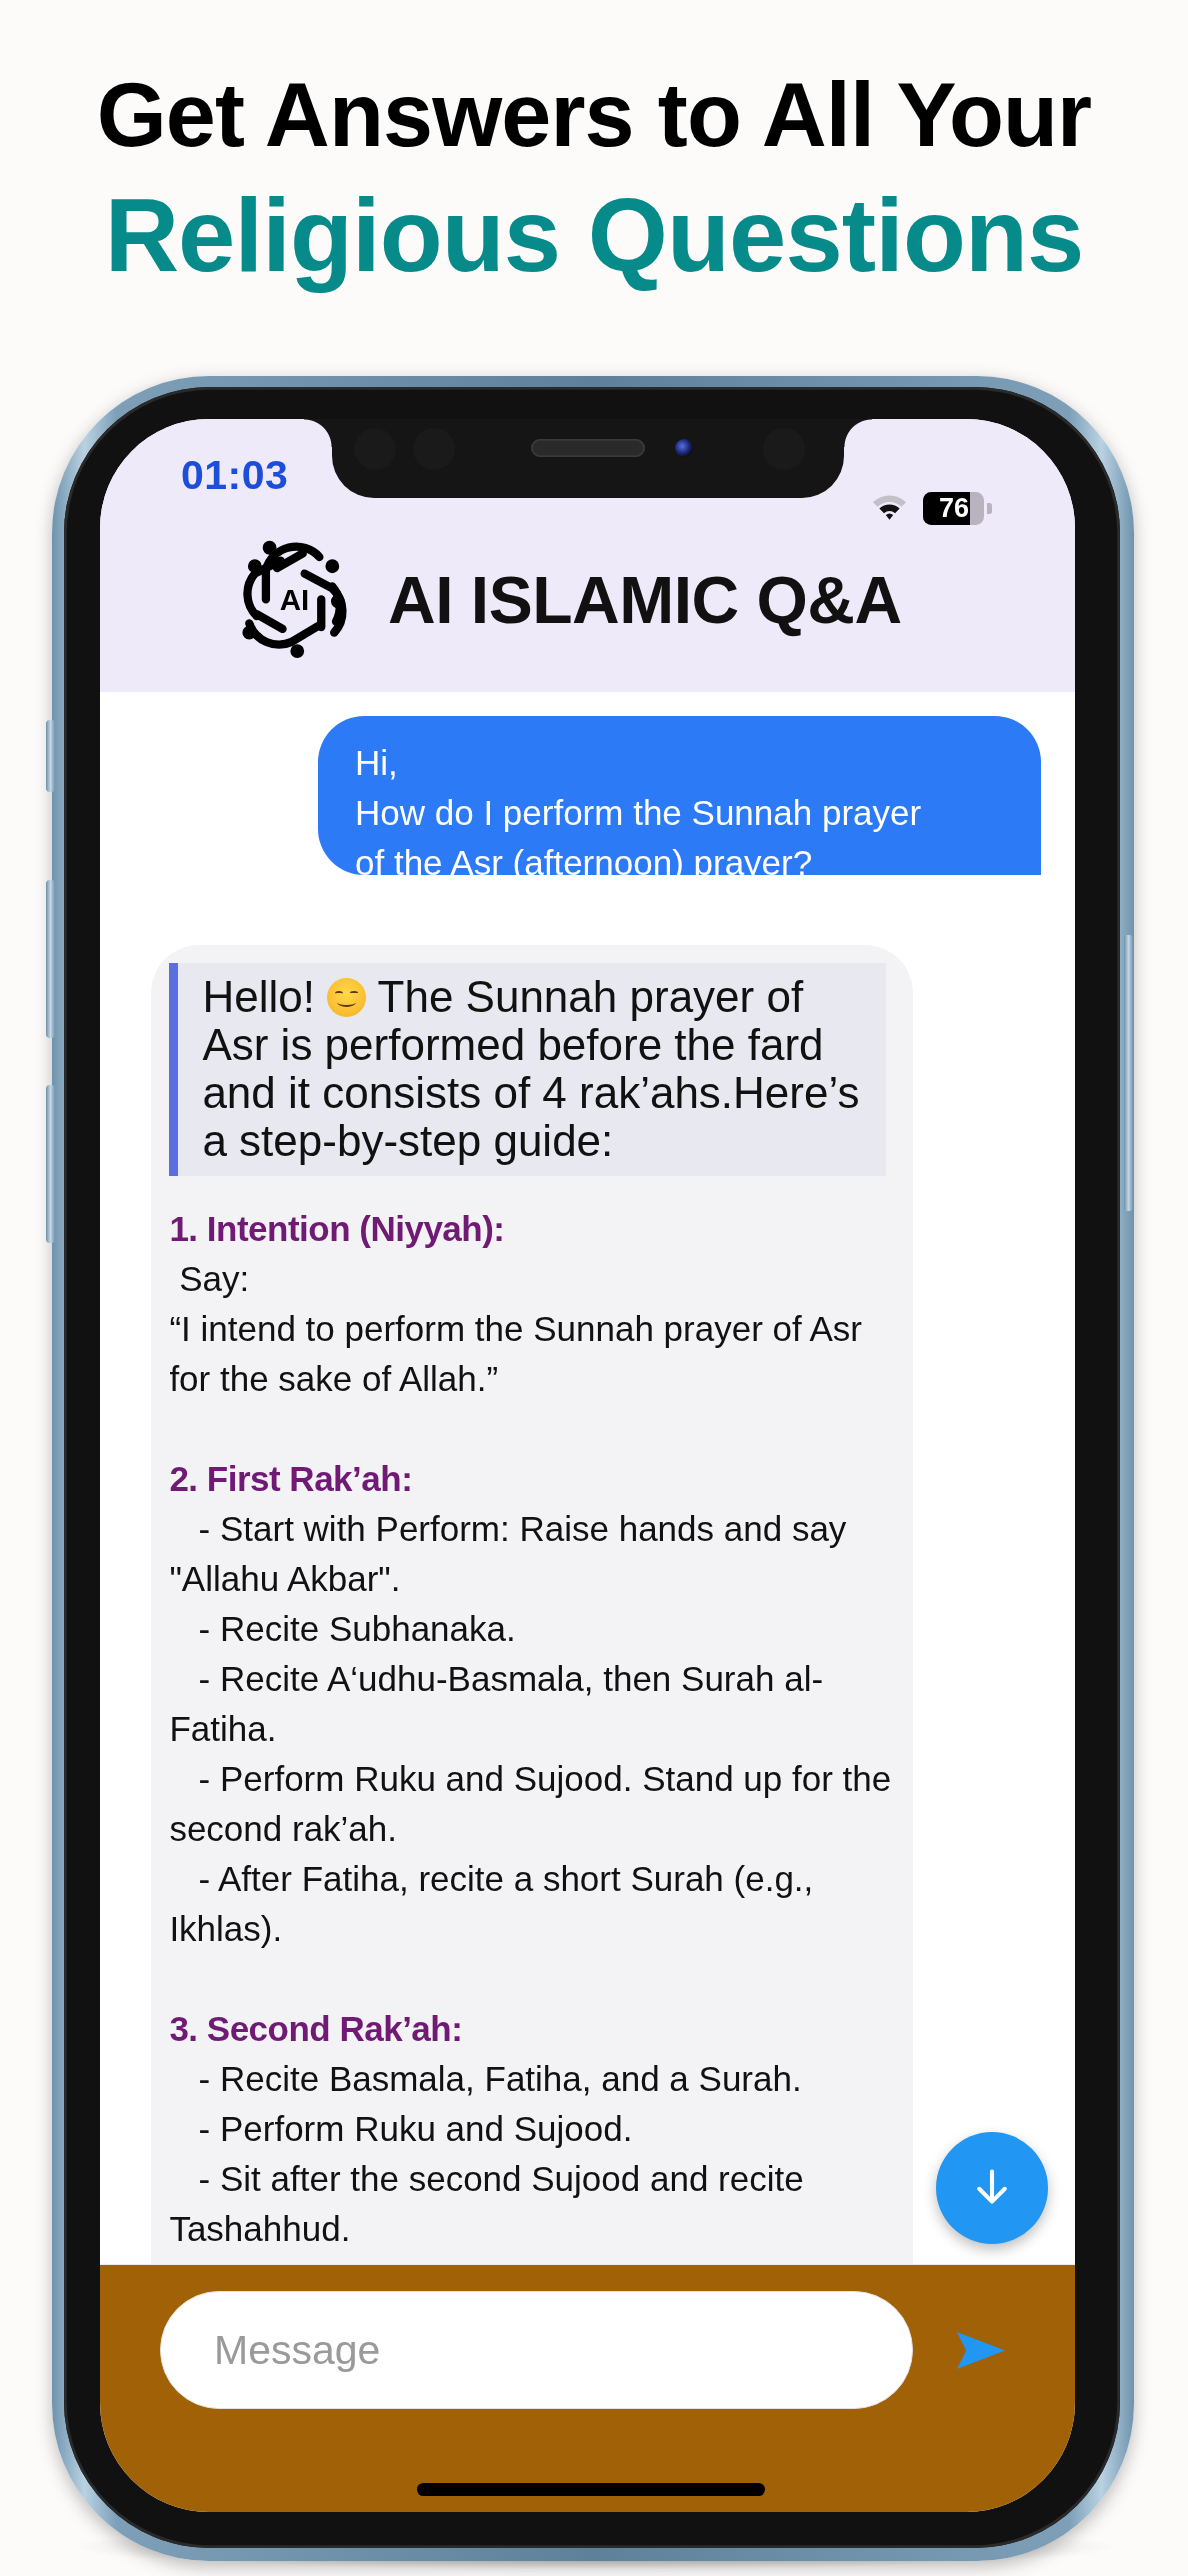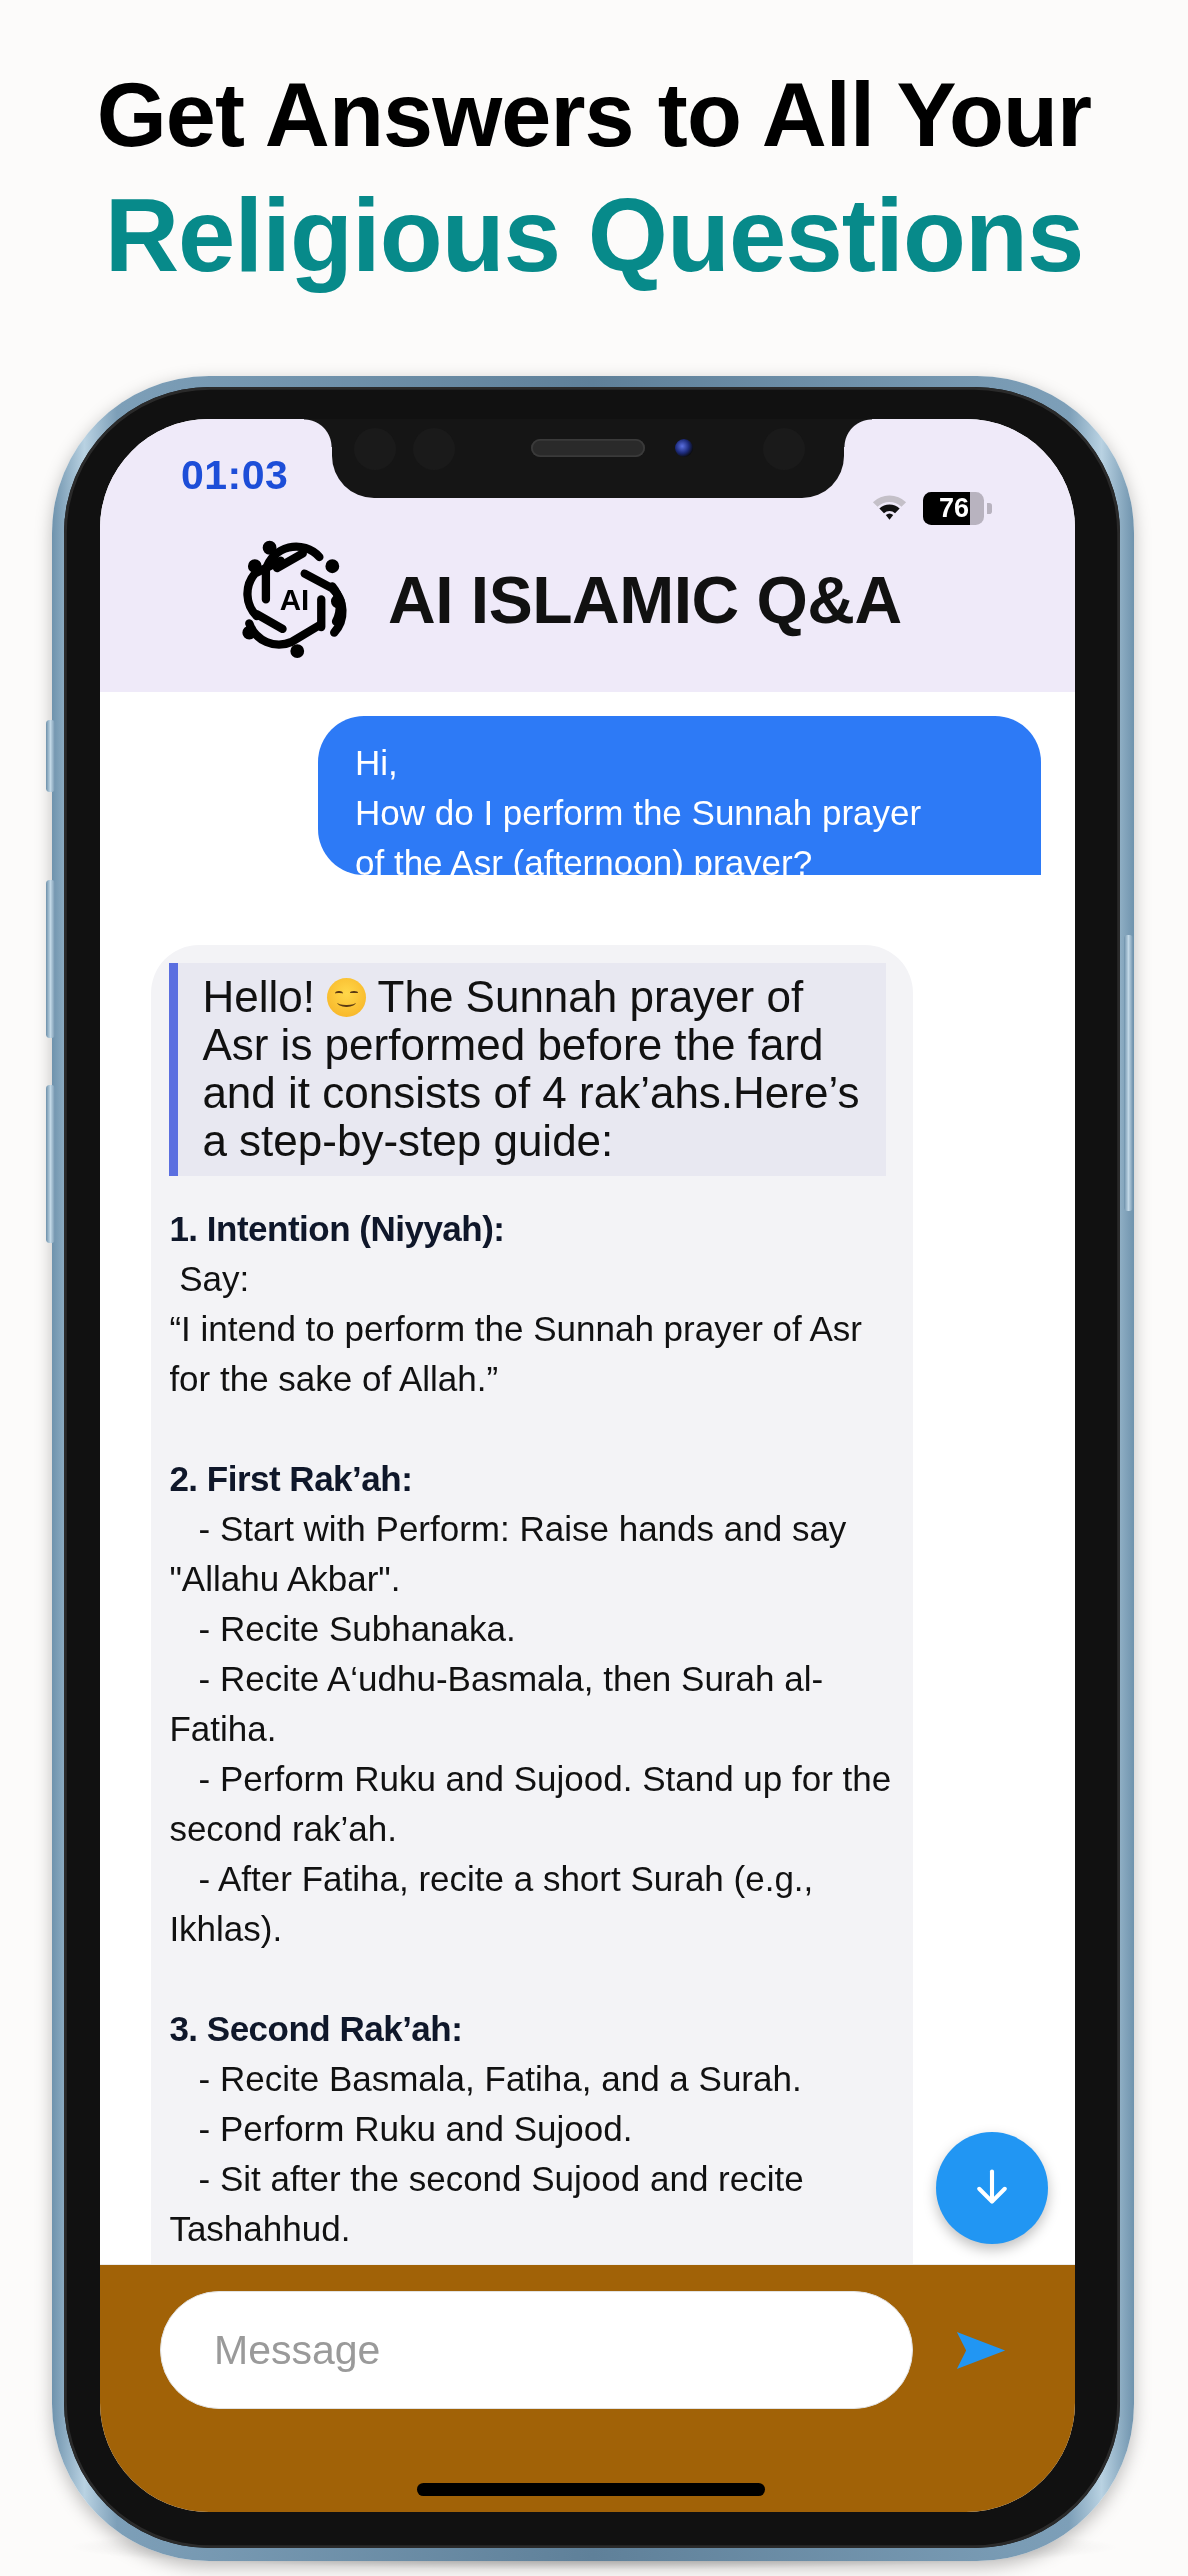--- a/index.html
+++ b/index.html
@@ -145,21 +145,21 @@
     content: ""; position: absolute; left: 10px; top: 20px; width: 18.4px; height: 7.4px;
     border-bottom: 2.8px solid #5b3a12; border-radius: 0 0 50% 50%;
   }
   .emoji .eye2 {
     position: absolute; left: 23px; top: 13px; width: 7.4px; height: 3.7px;
     border-top: 2.8px solid #5b3a12; border-radius: 50% 50% 0 0;
   }
   .sections { padding: 28px 0 0 0; }
   .section { margin-bottom: 50px; font-size: 35px; line-height: 50px; }
   .section-title {
-    color: #0f172a; font-weight: bold; font-size: 35px; line-height: 50px;
+    color: #701a75; font-weight: bold; font-size: 35px; line-height: 50px;
     letter-spacing: -0.5px;
   }
   .line { white-space: pre-wrap; }
 
   .fab {
     position: absolute; left: 836px; top: 1713px; width: 112px; height: 112px;
     border-radius: 50%; background: #2196f3;
     box-shadow: 0 5.5px 13px rgba(0,0,0,0.25);
     display: flex; align-items: center; justify-content: center;
   }

